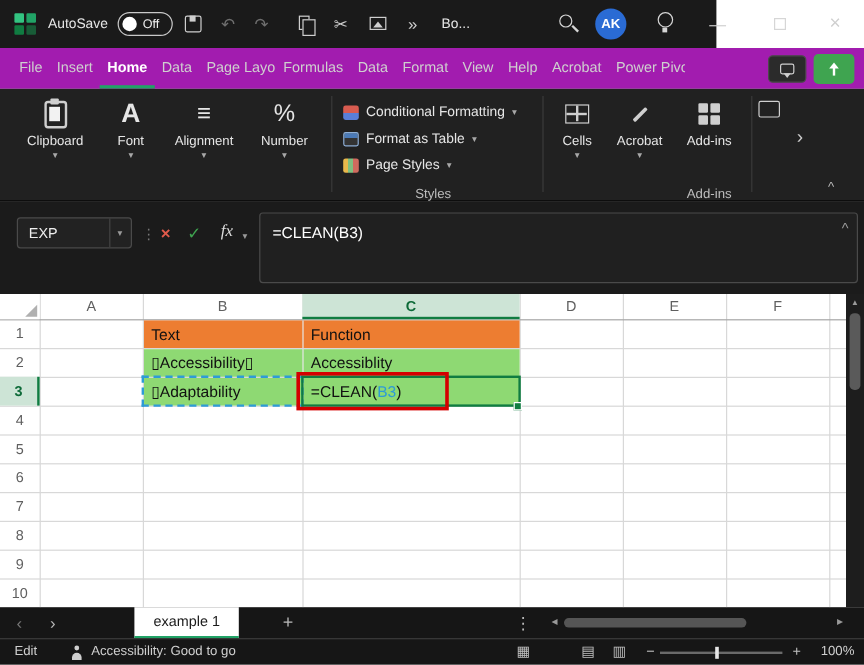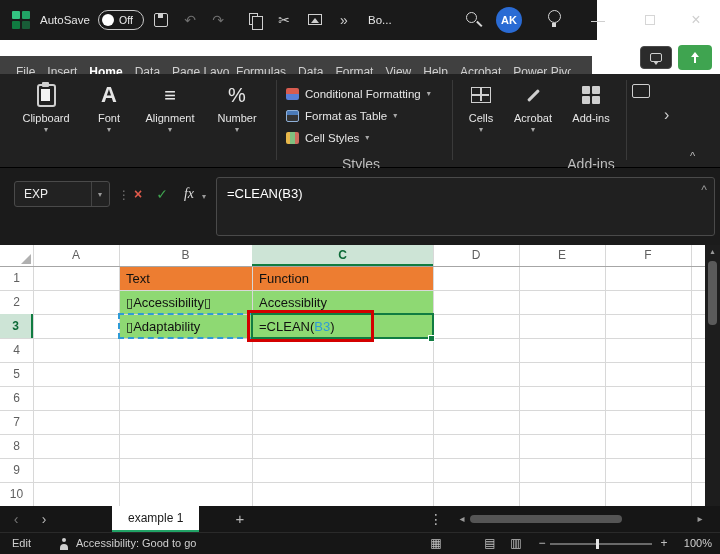--- a/index.html
+++ b/index.html
@@ -25,21 +25,21 @@
   .picic{position:absolute;left:308px;top:14px;width:14px;height:11px;border:1.3px solid #cfcfcf}
   .picic::after{content:"";position:absolute;left:2px;bottom:1px;border-left:4px solid transparent;border-right:4px solid transparent;border-bottom:5px solid #cfcfcf}
   .searchic{position:absolute;left:466px;top:12px;width:11px;height:11px;border:1.5px solid #d6d6d6;border-radius:50%}
   .searchic::after{content:"";position:absolute;left:9px;top:10px;width:7px;height:1.5px;background:#d6d6d6;transform:rotate(45deg)}
   .avatar{position:absolute;left:496px;top:7px;width:26px;height:26px;border-radius:50%;background:#2A6BD4;color:#fff;font-size:11px;font-weight:700;display:flex;align-items:center;justify-content:center}
   .bulbic{position:absolute;left:548px;top:10px;width:13px;height:13px;border:1.5px solid #d6d6d6;border-radius:50%}
   .bulbic::after{content:"";position:absolute;left:3px;top:12px;width:4px;height:4px;background:#d6d6d6}
   .maxic{position:absolute;left:645px;top:15px;width:10px;height:10px;border:1.3px solid #d6d6d6}
 
   
-  .menubar{position:absolute;left:0;top:56px;width:592px;height:34px;background:#404040}
+  .menubar{position:absolute;left:0;top:40px;width:720px;height:34px;background:#a21caf}
   .menu-tabs{position:absolute;left:10px;top:0;height:34px;display:flex;max-width:622px;overflow:hidden}
   .menu-tab{flex:0 0 auto;padding:0 6px;height:34px;line-height:32px;font-size:12px;color:#cfcfcf;border-bottom:3px solid transparent;white-space:nowrap;max-width:64px;overflow:hidden}
   .menu-tab.active{color:#fff;font-weight:700;border-bottom-color:#21A366}
   .comment-btn{position:absolute;left:640px;top:46px;width:32px;height:23px;background:#2b2b2b;border:1px solid #4a4a4a;border-radius:4px;display:flex;align-items:center;justify-content:center}
   .bubble{width:12px;height:9px;border:1.3px solid #cfcfcf;border-radius:2px;position:relative}
   .bubble::after{content:"";position:absolute;left:2px;bottom:-4px;border-left:3px solid transparent;border-right:3px solid transparent;border-top:4px solid #cfcfcf}
   .share-btn{position:absolute;left:678px;top:45px;width:34px;height:25px;background:#3FA450;border-radius:4px;display:flex;align-items:center;justify-content:center}
   .share-ic{position:relative;width:11px;height:11px}
   .share-ic::before{content:"";position:absolute;left:4.5px;top:3px;width:2px;height:8px;background:#fff}
   .share-ic::after{content:"";position:absolute;left:1.5px;top:0;border-left:4px solid transparent;border-right:4px solid transparent;border-bottom:5px solid #fff}
@@ -61,21 +61,21 @@
   .cellsic::after{content:"";position:absolute;left:8px;top:0;width:1.5px;height:13px;background:#cfcfcf}
   .pencil{width:15px;height:3px;background:#cfcfcf;border-radius:1px;transform:rotate(-45deg)}
   .addinsic{display:grid;grid-template-columns:8px 8px;grid-template-rows:8px 8px;gap:2px}
   .addinsic i{background:#cfcfcf;border-radius:1px}
   .styles-row{position:absolute;left:286px;width:170px;height:20px;display:flex;align-items:center;gap:6px}
   .styles-label{font-size:11.5px;color:#e6e6e6;white-space:nowrap}
   .sic{width:13px;height:12px;border-radius:2px;flex:0 0 auto}
   .cfic{background:linear-gradient(180deg,#d85c50 50%,#5a7fd8 50%)}
   .ftic{border:1px solid #8fb0d8;background:linear-gradient(180deg,#4a7ab8 4px,#333 4px)}
   .csic{background:linear-gradient(90deg,#e8b84b 33%,#7fbf7f 33% 66%,#cf6b5e 66%)}
-  .grp-label{position:absolute;top:82px;font-size:14px;color:#bdbdbd;text-align:center}
+  .grp-label{position:absolute;top:82px;font-size:11px;color:#bdbdbd;text-align:center}
   .rb-sep{position:absolute;top:6px;width:1px;height:80px;background:#3a3a3a}
   .monitoric{position:absolute;left:632px;top:10px;width:18px;height:14px;border:1.5px solid #cfcfcf;border-radius:2px}
   .rb-more{position:absolute;left:664px;top:32px;color:#cfcfcf;font-size:16px}
   .rb-collapse{position:absolute;left:690px;top:76px;color:#bdbdbd;font-size:11px}
 
   
   .fbar{position:absolute;left:0;top:168px;width:720px;height:77px;background:#1b1b1b}
   .namebox{position:absolute;left:14px;top:13px;width:96px;height:26px;background:#222;border:1px solid #4a4a4a;border-radius:3px;display:flex;align-items:center;justify-content:space-between;padding:0 0 0 9px;color:#eee;font-size:12px}
   .nb-chev{color:#999;font-size:8px;border-left:1px solid #444;height:100%;display:flex;align-items:center;padding:0 7px 0 6px}
   .fb-dots{position:absolute;left:118px;top:20px;color:#777;font-size:12px}
@@ -217,21 +217,21 @@
       <span class="styles-label">Conditional Formatting</span>
       <span class="rb-chev">▾</span>
     </div>
     <div class="styles-row" style="top:32px">
       <span class="sic ftic"></span>
       <span class="styles-label">Format as Table</span>
       <span class="rb-chev">▾</span>
     </div>
     <div class="styles-row" style="top:54px">
       <span class="sic csic"></span>
-      <span class="styles-label">Cell Styles</span>
+      <span class="styles-label">Page Styles</span>
       <span class="rb-chev">▾</span>
     </div>
     <div class="grp-label" style="left:286px;width:150px">Styles</div>
     <div class="rb-sep" style="left:452px"></div>
 
     <div class="rb-btn" style="left:458px;width:46px">
       <span class="rb-icwrap">
           <span class="cellsic"></span>
         </span>
       <span class="rb-label">Cells</span>

